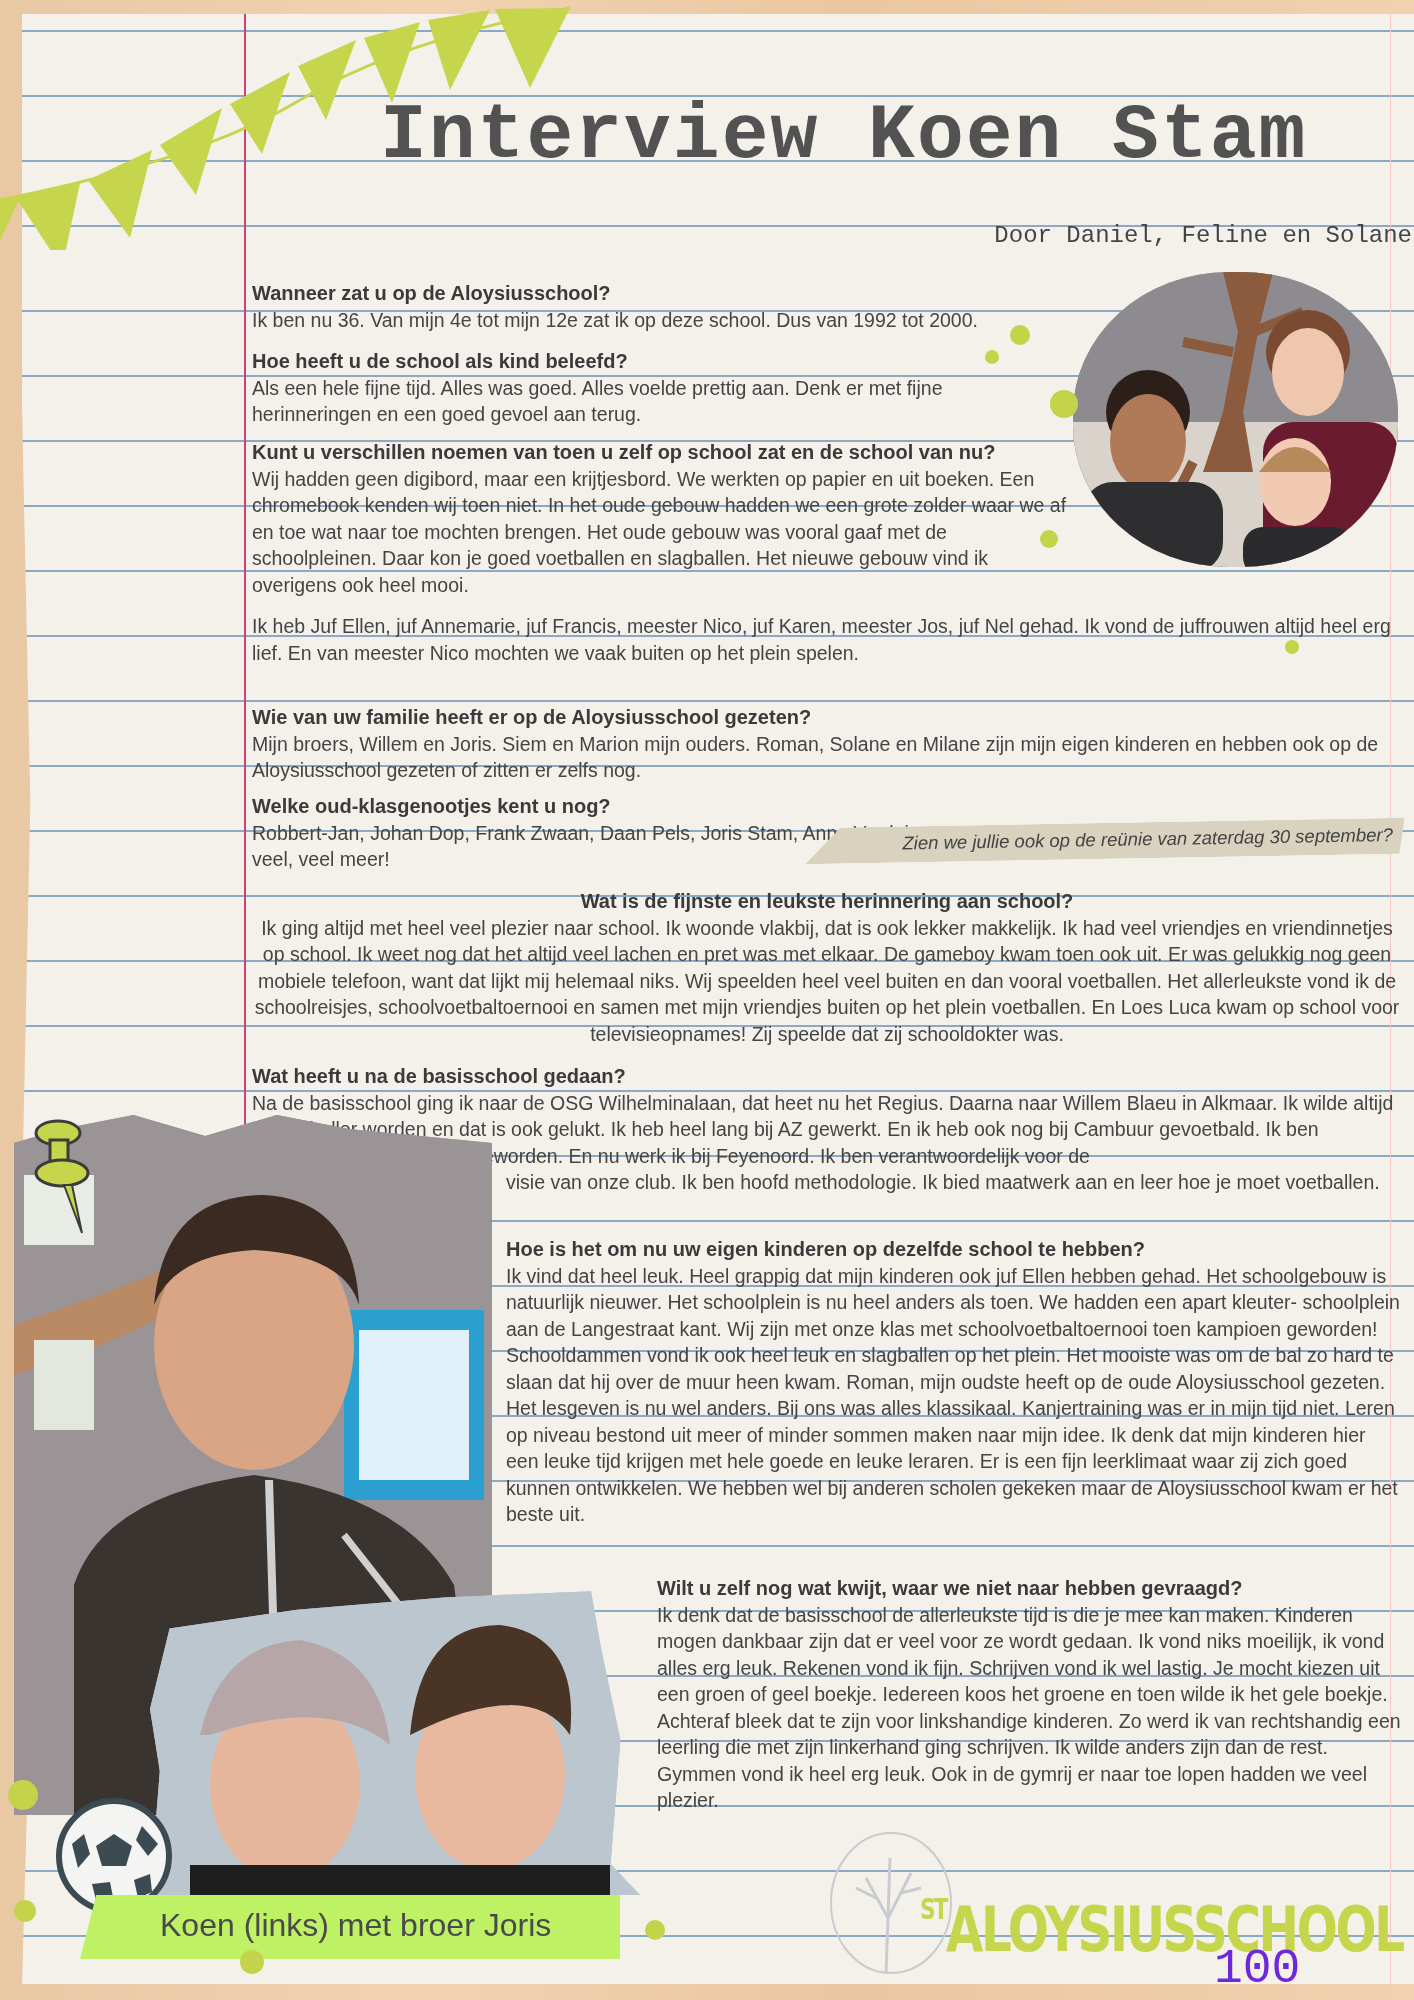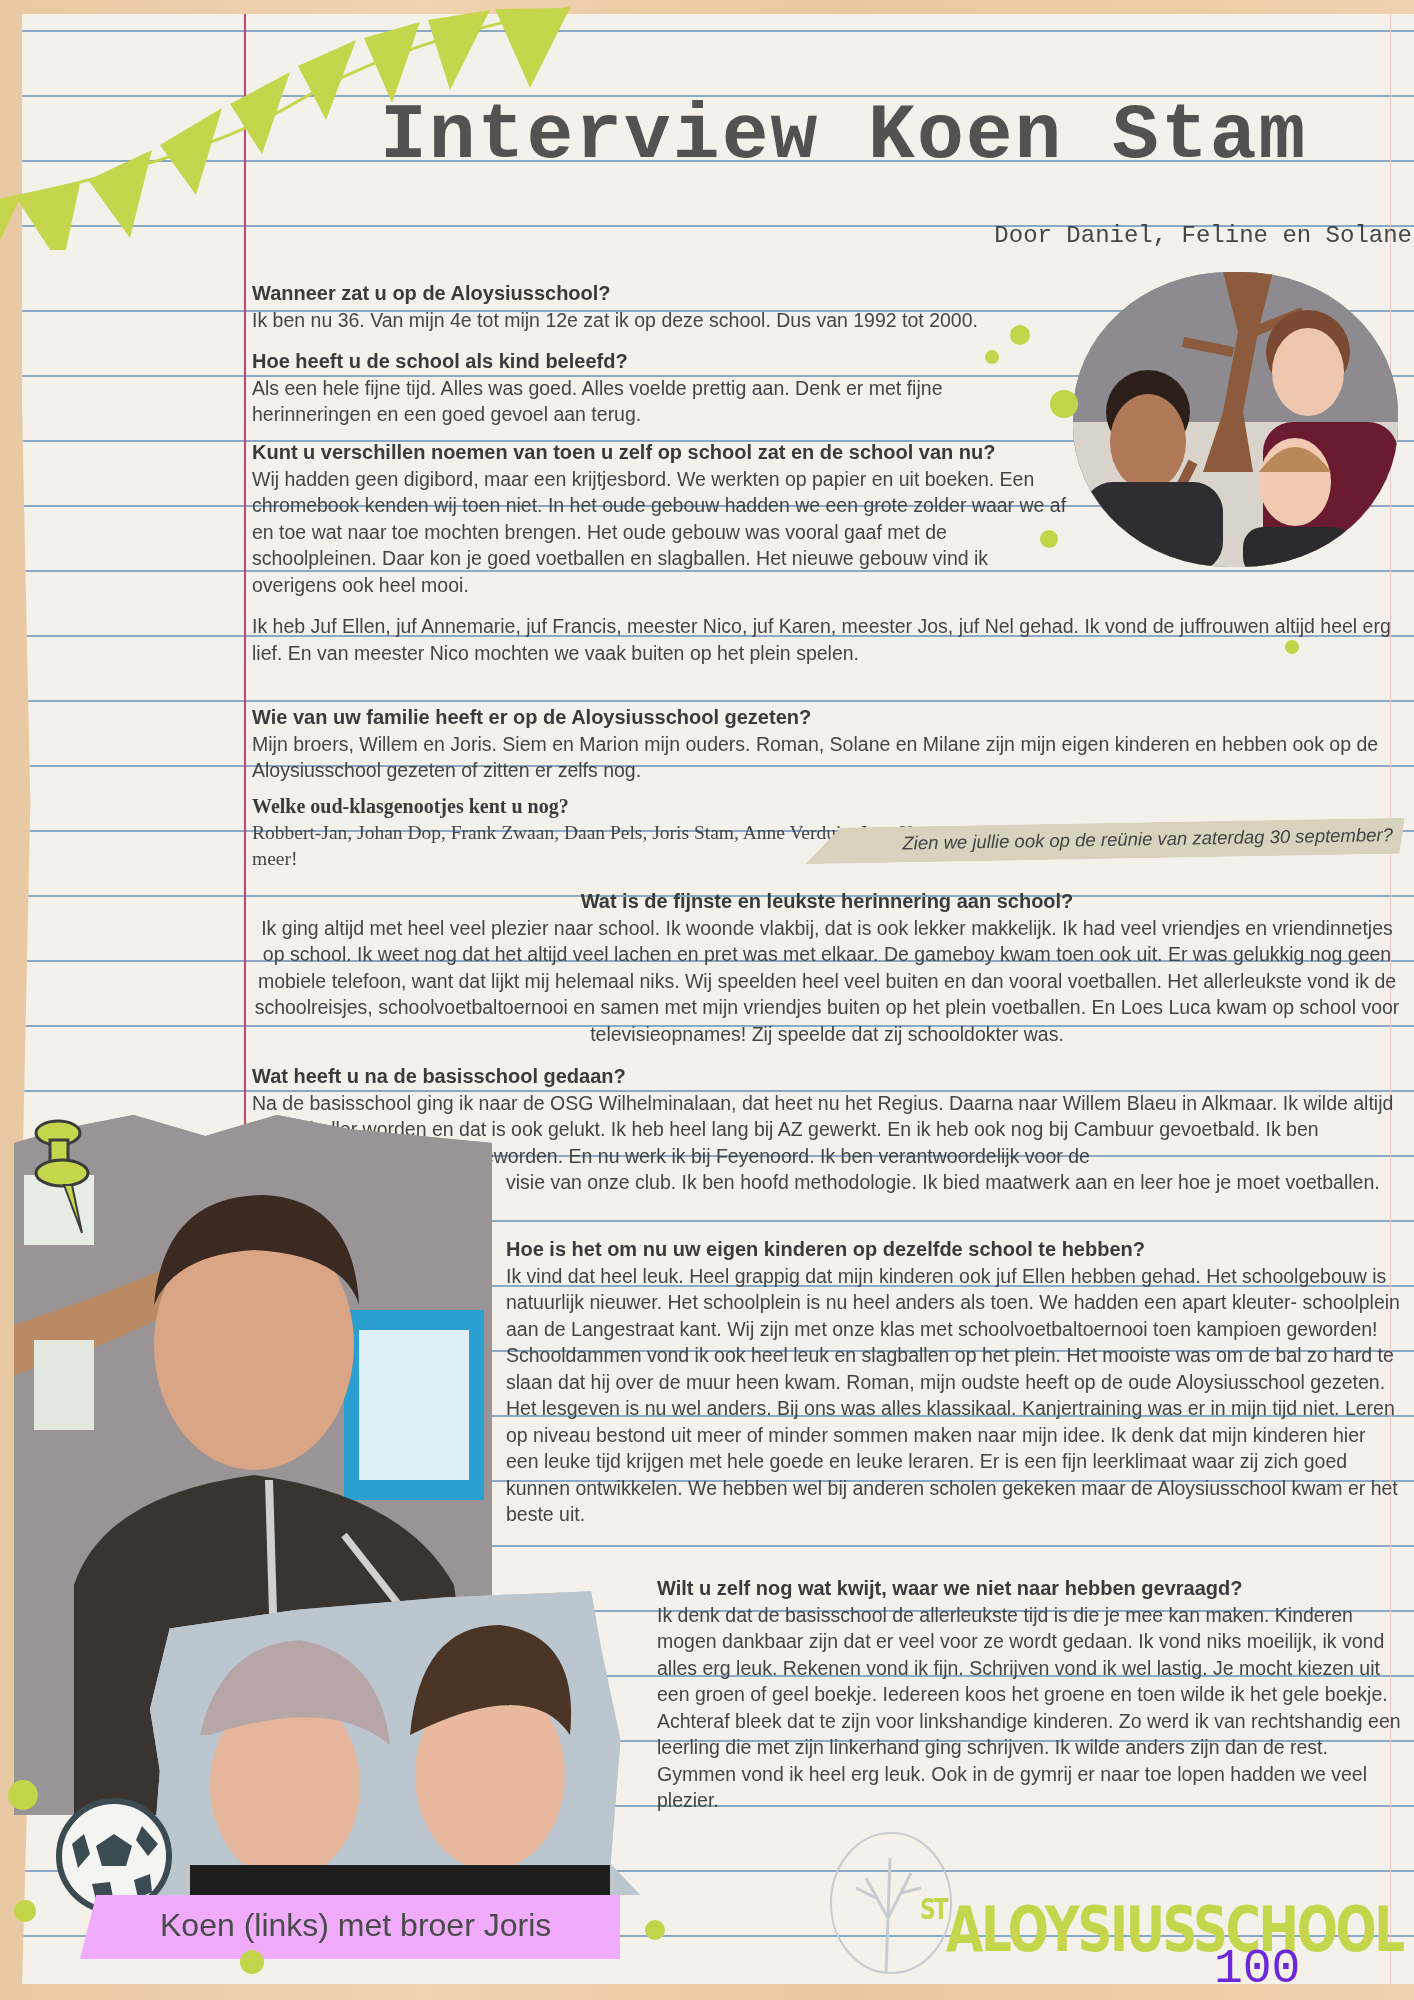--- a/index.html
+++ b/index.html
@@ -42,21 +42,21 @@
   .note span { position:absolute; right:12px; top:6px; font-style:italic; font-size:18.5px; color:#444; }
   .koen-photo {
     position:absolute; left:14px; top:1115px; width:478px; height:700px; background:#9a9496; overflow:hidden;
     clip-path: polygon(0 4%, 10% 2%, 25% 0, 40% 3%, 55% 0%, 70% 2%, 100% 4%, 100% 100%, 0 100%);
   }
   .boys-photo {
     position:absolute; left:150px; top:1585px; width:490px; height:310px; background:#b8c3cc; overflow:hidden;
     clip-path: polygon(4% 14%, 30% 8%, 60% 4%, 90% 2%, 92% 20%, 96% 50%, 94% 90%, 100% 100%, 0 100%, 2% 60%, 0 40%);
   }
   .caption {
-    position:absolute; left:80px; top:1895px; width:540px; height:64px; background:#f0abfc;
+    position:absolute; left:80px; top:1895px; width:540px; height:64px; background:#bef264;
     clip-path: polygon(3% 0,100% 0,100% 100%,0 100%);
   }
   .caption span { position:absolute; left:80px; top:12px; font-size:32px; color:#4a4a4a; }
   .ball { position:absolute; left:56px; top:1798px; width:116px; height:116px; border-radius:50%; background:#f4f4f2; border:6px solid #3c4a52; box-sizing:border-box; }
   .pin { position:absolute; left:30px; top:1115px; width:70px; height:120px; }
   .logo-tree { position:absolute; left:826px; top:1828px; width:150px; height:150px; }
   .logo-text {
     position:absolute; left:920px; top:1893px; font-family:"DejaVu Sans", sans-serif; font-weight:bold;
     font-size:62px; color:#c5d54c; letter-spacing:-3px; transform:scaleX(0.78); transform-origin:left;
     white-space:nowrap;
@@ -124,21 +124,21 @@
 
 <div class="qa" style="left:252px; top:585px; width:1150px;">
   <div class="a">Ik heb Juf Ellen, juf Annemarie, juf Francis, meester Nico, juf Karen, meester Jos, juf Nel gehad. Ik vond de juffrouwen altijd heel erg lief. En van meester Nico mochten we vaak buiten op het plein spelen.</div>
 </div>
 
 <div class="qa" style="left:252px; top:676px; width:1150px;">
   <div class="q">Wie van uw familie heeft er op de Aloysiusschool gezeten?</div>
   <div class="a">Mijn broers, Willem en Joris. Siem en Marion mijn ouders. Roman, Solane en Milane zijn mijn eigen kinderen en hebben ook op de Aloysiusschool gezeten of zitten er zelfs nog.</div>
 </div>
 
-<div class="qa" style="left:252px; top:765px; width:1150px;font-family:Liberation Serif, serif;">
+<div class="qa" style="left:252px; top:765px; width:1150px;">
   <div class="q">Welke oud-klasgenootjes kent u nog?</div>
   <div class="a">Robbert-Jan, Johan Dop, Frank Zwaan, Daan Pels, Joris Stam, Anne Verduin, Inez Koopman, Nynke Mud en eigenlijk ken ik er nog veel, veel meer!</div>
 </div>
 
 <div class="note">
   <span>Zien we jullie ook op de reünie van zaterdag 30 september?</span>
 </div>
 
 <div class="qa" style="left:252px; top:860px; width:1150px;text-align:center;">
   <div class="q">Wat is de fijnste en leukste herinnering aan school?</div>

